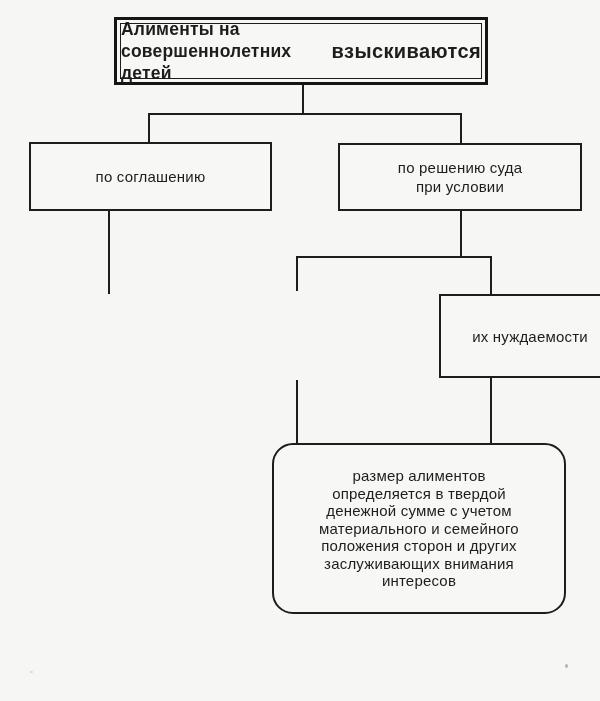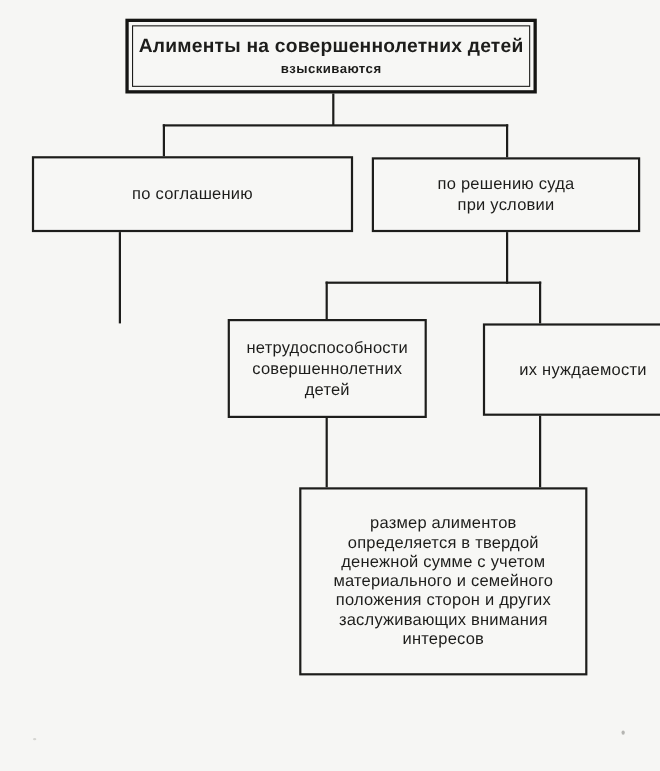--- a/index.html
+++ b/index.html
@@ -47,48 +47,48 @@
     background: #f7f7f5;
     box-sizing: border-box;
     padding: 3px;
   }
   .title-inner {
     width: 100%;
     height: 100%;
     border: 1px solid #1d1d1b;
     box-sizing: border-box;
     display: flex;
-    flex-direction: column;
+    flex-direction: row;
     align-items: center;
     justify-content: center;
   }
   .title-heading {
     font-size: 17.5px;
     font-weight: bold;
     line-height: 22px;
     letter-spacing: 0.2px;
   }
   .title-subheading {
-    font-size: 12px;
+    font-size: 20px;
     font-weight: bold;
     line-height: 21px;
     letter-spacing: 0.4px;
   }
   
   .line {
     position: absolute;
     background: #1d1d1b;
   }
   
-  .node-agreement   { left: 29px;  top: 142px; width: 292px; height: 69px; }
+  .node-agreement   { left: 29px;  top: 142px; width: 243px; height: 69px; }
   .node-court       { left: 338px; top: 143px; width: 244px; height: 68px; }
   .node-terms       { left: 28px;  top: 293px; width: 160px; height: 86px; }
   .node-incapacity  { left: 207px; top: 290px; width: 181px; height: 90px; }
   .node-neediness   { left: 399px; top: 294px; width: 182px; height: 84px; margin-left: 40px; }
-  .node-amount      { left: 272px; top: 443px; width: 262px; height: 171px; }
+  .node-amount      { left: 272px; top: 443px; width: 294px; height: 171px; border-radius: 21px; }
   .node-amount .node-text { line-height: 17.5px; }
   
   .speck {
     position: absolute;
     background: #8a8a85;
     border-radius: 50%;
     opacity: 0.6;
   }
 </style>
 </head>
@@ -116,25 +116,20 @@
 при условии</div>
   </div>
 
   <div class="line" style="left:108px; top:211px; width:2px; height:83px;"></div>
 
   <div class="line" style="left:460px; top:211px; width:2px;   height:47px;"></div>
   <div class="line" style="left:296px; top:256px; width:196px; height:2px;"></div>
   <div class="line" style="left:296px; top:256px; width:2px;   height:35px;"></div>
   <div class="line" style="left:490px; top:256px; width:2px;   height:39px;"></div>
 
-  <div class="node node-incapacity">
-    <div class="node-text">нетрудоспособности
-совершеннолетних
-детей</div>
-  </div>
   <div class="node node-neediness">
     <div class="node-text">их нуждаемости</div>
   </div>
 
   <div class="line" style="left:296px; top:380px; width:2px; height:64px;"></div>
   <div class="line" style="left:490px; top:378px; width:2px; height:66px;"></div>
 
   <div class="node node-amount">
     <div class="node-text">размер алиментов
 определяется в твердой

